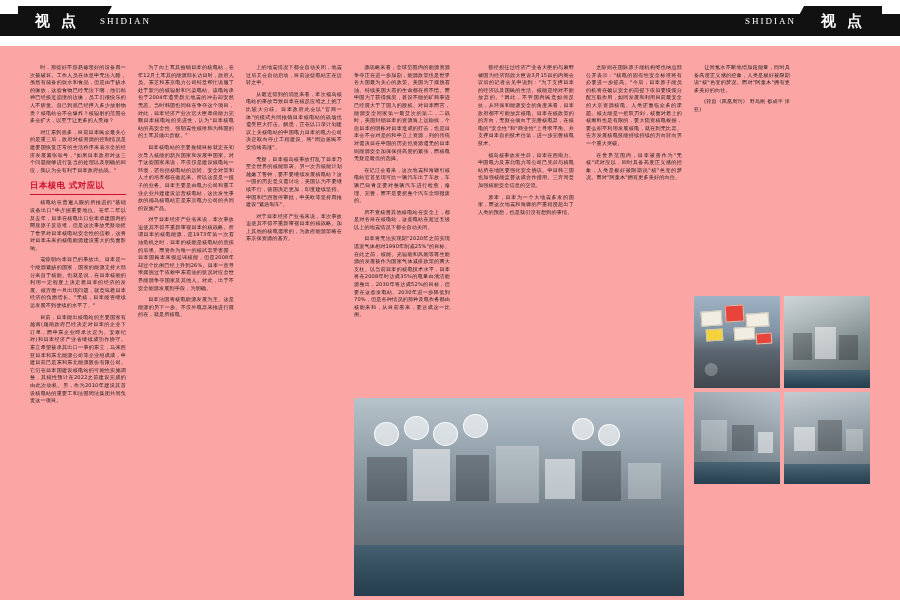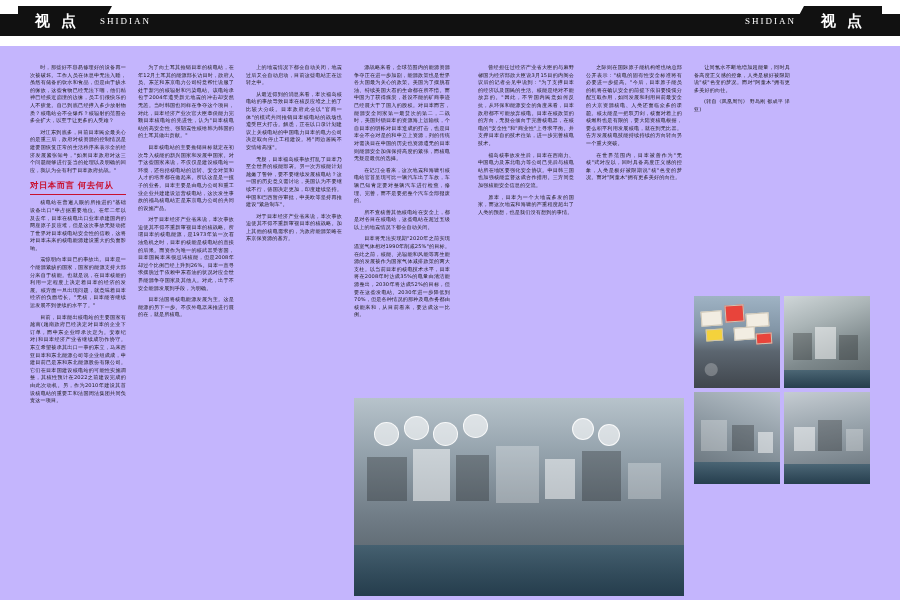--- a/index.html
+++ b/index.html
@@ -12,21 +12,21 @@
     background: #ffffff;
     font-family: "DejaVu Sans", "Liberation Sans", sans-serif;
     overflow: hidden;
   }
 
   
   .page {
     position: relative;
     width: 900px;
     height: 600px;
-    background: #c4b5fd;
+    background: #fca5a5;
     box-sizing: border-box;
   }
 
   
   .header {
     position: absolute;
     left: 0; top: 0;
     width: 900px;
     height: 46px;
     background: #ffffff;
@@ -224,21 +224,21 @@
     <div class="hdr-right-block">视 点</div>
     <div class="hdr-right-notch"></div>
     <div class="hdr-right-latin">SHIDIAN</div>
   </div>
 
   <div class="content">
 
     <div class="col" id="col1">
       <p>时，那些好不容易修理好的设备再一次被破坏。工作人员在休息中无法入睡，虽然有储备的饮水和食品，但是由于缺水的缘故，这些食物已经无法下咽，他们精神已经接近崩溃的边缘，员工们很快乐的人不疲惫。自己到底已经撑入多少放射物质？核电站会不会爆炸？核辐射的范围会多会扩大，以至于让更多的人受难？</p>
       <p>对江东到底多，目前日本民众最关心的是重三后，政府对核资源的控制情况是建要国恢复正常的生活秩序来表示全的经济发展紧张知号，"如果日本政府对这三个问题能够进行妥当的处理以及明确的回应，我认为会有利于日本政府抗战。"</p>
-      <div class="sec-head">对日本而言  何去何从</div>
+      <div class="sec-head">日本核电  式对应以</div>
       <div class="sec-rule"></div>
       <p>核电站在普遍人眼的所推进的"基础设备出口"中占据重要地位。在年二年以及去年，日本在核电出口业本承建国内的两座原子反应堆，但是这次事故无疑动摇了世界对日本核电站安全性的信赖，这将对日本未来的核电能源建设重大的负面影响。</p>
       <p>震惊明向本日已的事故出。日本是一个能源紧缺的国家，国家的能源支持大部分来自于核能。也就是说，在日本核能的利用一定程度上决定着日本的经济的发展。核方面一旦出现问题，就意味着日本经济的负面增长。"无核，日本能否继续运发展不到便续的水平了。"</p>
       <p>目前，日本能出核电站的主要国家有越南(越南政府已经决定对日本的企业下订单，而中东企业即承次定为。安泰纪对)和日本经济产业省继续成功作协守。东立希望被承其出口一事的东立，马来西亚日本和东北能源公司等企业组成成，中建日前已是东和东北能源股份有限公司。它们在日本国建设核电站的可能性实施调整，其核性预计在2022之前建设完成的由此次动机。另，作为2010年建设其首设核电站的重要工和法国周法集团共同负责这一项目。</p>
       <p></p>
     </div>
 
     <div class="col" id="col2">
       <p>为了向土耳其推销日本的核电站，在年12月土耳其的能源部长访日时，政府人员、东芝和东京电力公司特意帮忙说服了处于新污的核辐射和污染电站、该电站承包于2004年遭受新元地震的冲击却安然无恙。当时韩国也同样在争夺这个项目，对此，日本经济产业次官大臣章俊能力完颗日本核电站的先进性，认为"日本核电站的高安全性、强韧震性核给韩为韩国的的土耳其做出贡献。"</p>
       <p>日本核电站的主要推销目标就定在初次导入核能的新兴国家和发展中国家。对于这些国家来说，不仅仅是建设核电站一环境，还包括核电站的运转、安全对策和人才的培养都在做起来。所以这是是一揽子的业务。日本主要是由电力公司和重工业企业共建建设运营核电站，这次发生事故的福岛核电站正是东京电力公司的共同的设施产品。</p>

